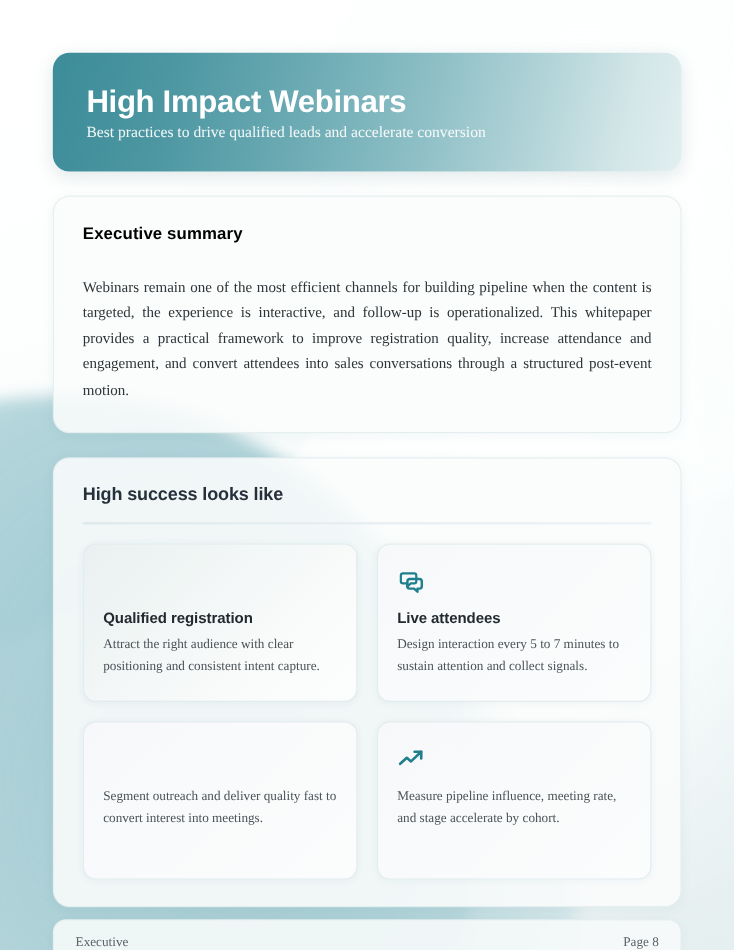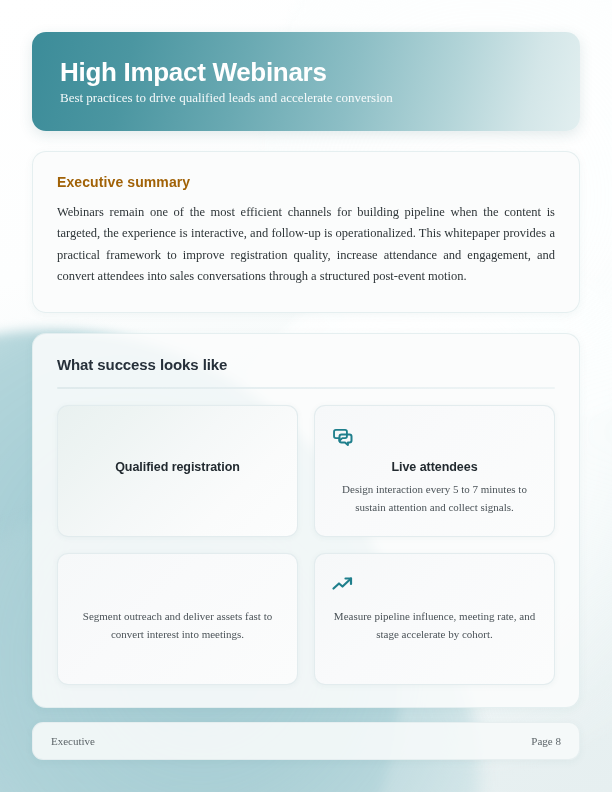--- a/index.html
+++ b/index.html
@@ -92,21 +92,21 @@
       rgba(255,255,255,0) 88%);
     filter: blur(8px);
   }
 
   
   .page {
     position: relative;
     z-index: 1;
     width: 612px;
     height: 792px;
-    padding: 32px;
+    padding: 44px;
     display: flex;
     flex-direction: column;
   }
 
   
   .banner {
     border-radius: 14px;
     padding: 26px 28px 24px 28px;
     background: linear-gradient(103deg,
       #3c8c99 0%,
@@ -142,27 +142,27 @@
     border: 1px solid rgba(222,233,235,0.75);
     box-shadow: 0 2px 10px rgba(40,90,100,0.05);
   }
 
   .summary-panel {
     margin-top: 20px;
     padding: 22px 24px 24px 24px;
     flex: 0 0 auto;
   }
   .summary-heading {
-    color: #a16207;
+    color: #000000;
     font-size: 14px;
     font-weight: 700;
     letter-spacing: 0.1px;
   }
   .summary-body {
-    margin-top: 12px;
+    margin-top: 27px;
     font-family: "Liberation Serif", serif;
     font-size: 12.5px;
     line-height: 1.72;
     color: #2e3538;
     text-align: justify;
   }
 
   
   .success-panel {
     margin-top: 20px;
@@ -193,21 +193,20 @@
   }
 
   .card {
     border-radius: 11px;
     padding: 16px 16px 18px 16px;
     min-height: 132px;
     display: flex;
     flex-direction: column;
     border: 1px solid rgba(224,234,236,0.9);
     box-shadow: 0 1px 6px rgba(40,90,100,0.05);
-    text-align: center;
   }
   .card.tinted {
     background: linear-gradient(135deg,
       #e9f1f0 0%,
       #eef4f3 22%,
       #f5f8f8 48%,
       #fafbfb 72%,
       #fcfdfd 100%);
   }
   .card.plain {
@@ -276,44 +275,45 @@
     <div class="banner-title">High Impact Webinars</div>
     <div class="banner-subtitle">Best practices to drive qualified leads and accelerate conversion</div>
   </div>
 
   <div class="panel summary-panel">
     <div class="summary-heading">Executive summary</div>
     <div class="summary-body">Webinars remain one of the most efficient channels for building pipeline when the content is targeted, the experience is interactive, and follow-up is operationalized. This whitepaper provides a practical framework to improve registration quality, increase attendance and engagement, and convert attendees into sales conversations through a structured post-event motion.</div>
   </div>
 
   <div class="panel success-panel">
-    <div class="success-heading">What success looks like</div>
+    <div class="success-heading">High success looks like</div>
     <div class="divider"></div>
 
     <div class="card-grid">
 
       <div class="card tinted">
         <div class="card-icon empty"></div>
         <div class="card-title">Qualified registration</div>
+        <div class="card-desc">Attract the right audience with clear positioning and consistent intent capture.</div>
       </div>
 
       <div class="card plain">
         <div class="card-icon">
           <svg width="24" height="24" viewBox="0 0 24 24" fill="none" stroke="#1f7f8c" stroke-width="2" stroke-linecap="round" stroke-linejoin="round">
             <path d="M4 4h10a2 2 0 0 1 2 2v5a2 2 0 0 1-2 2h-3l-3.2 3v-3H4a2 2 0 0 1-2-2V6a2 2 0 0 1 2-2z" transform="translate(1.2,1.2) scale(0.92)"></path>
             <path d="M10.5 9.5h8a2 2 0 0 1 2 2v4a2 2 0 0 1-2 2h-1.6v2.6L14 17.5h-3.5a2 2 0 0 1-2-2v-4a2 2 0 0 1 2-2z"></path>
           </svg>
         </div>
         <div class="card-title">Live attendees</div>
         <div class="card-desc">Design interaction every 5 to 7 minutes to sustain attention and collect signals.</div>
       </div>
 
       <div class="card plain">
         <div class="card-icon empty"></div>
-        <div class="card-desc">Segment outreach and deliver assets fast to convert interest into meetings.</div>
+        <div class="card-desc">Segment outreach and deliver quality fast to convert interest into meetings.</div>
       </div>
 
       <div class="card plain">
         <div class="card-icon">
           <svg width="24" height="24" viewBox="0 0 24 24" fill="none" stroke="#1f7f8c" stroke-width="2.2" stroke-linecap="round" stroke-linejoin="round">
             <polyline points="2.5,15.5 8,10.5 11.5,13.5 20,5.5"></polyline>
             <polyline points="14.5,5.5 20,5.5 20,11"></polyline>
           </svg>
         </div>
         <div class="card-desc">Measure pipeline influence, meeting rate, and stage accelerate by cohort.</div>

